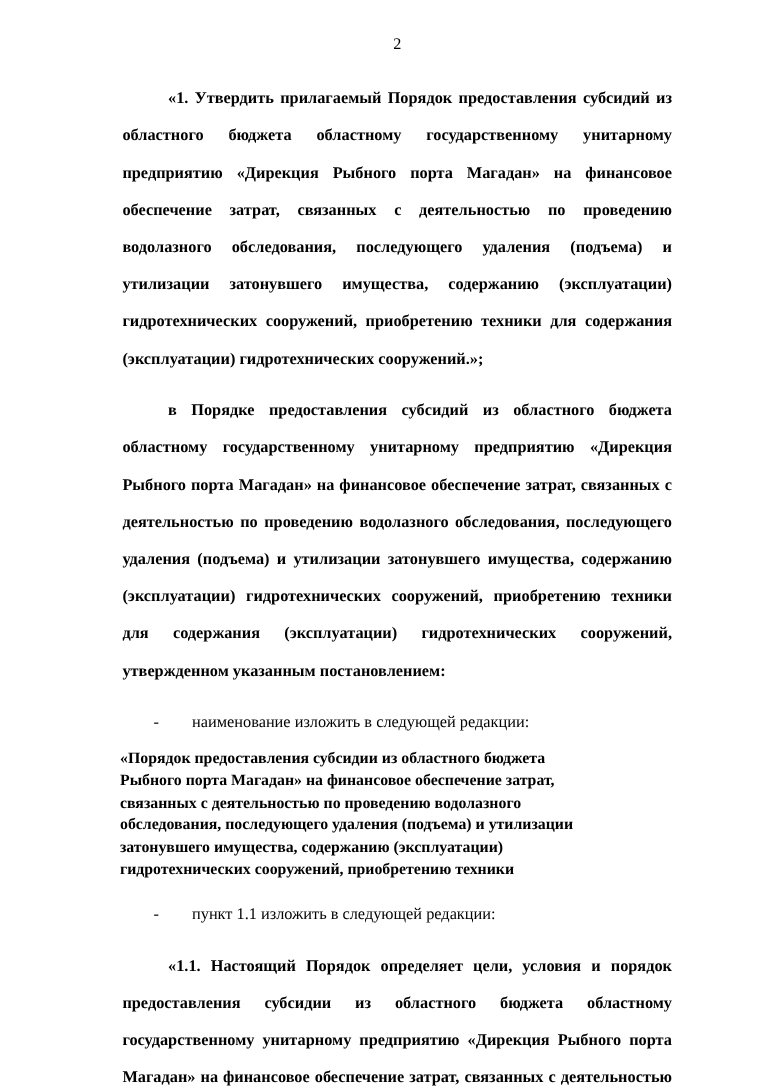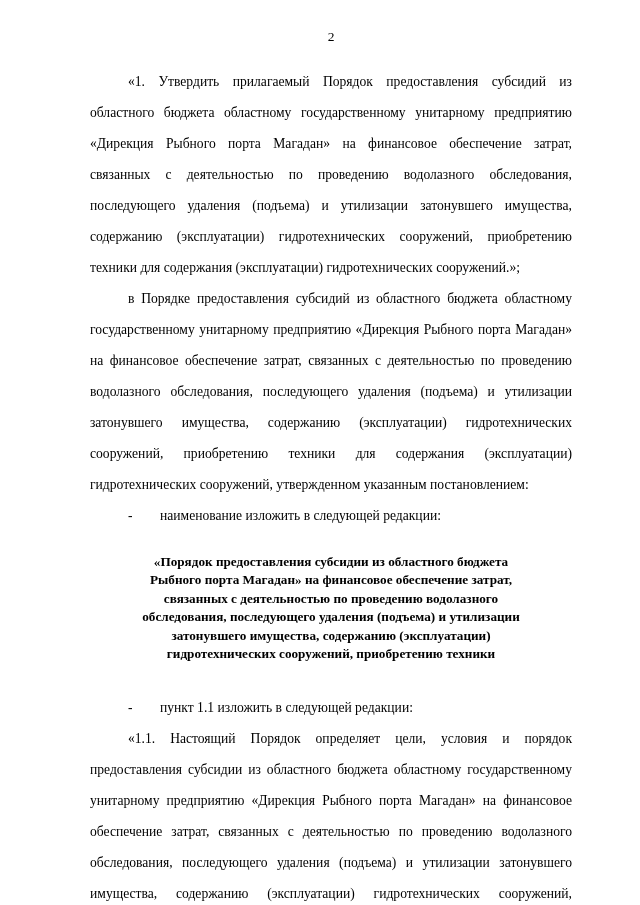--- a/index.html
+++ b/index.html
@@ -25,25 +25,26 @@
     text-align: center;
     font-size: 13.5px;
     margin: 0 0 22px 0;
     line-height: 1;
   }
   .doc-body {
     font-size: 13.6px;
     line-height: 31px;
   }
   p.just {
-    margin: 0;
+    margin: 12px;
     text-align: justify;
     text-align-last: left;
     text-indent: 38px;
     hyphens: none;
+    font-weight: bold;
   }
   p.just.last-justify {
     text-align: justify;
   }
   .dash-item {
     margin: 0;
     text-indent: 0;
     padding-left: 38px;
     position: relative;
     text-align: left;
@@ -51,22 +52,21 @@
   .dash-item .dash {
     position: absolute;
     left: 38px;
     top: 0;
   }
   .dash-item .dash-text {
     display: inline-block;
     padding-left: 32px;
   }
   .centered-bold {
-    margin: 16px;
-    text-align: center;
+    margin: 0;
     font-weight: bold;
     line-height: 18.5px;
     font-size: 13.2px;
     padding: 6px 10px 6px 10px;
   }
   .centered-bold span {
     display: block;
   }
   .gap-sm { height: 6px; }
 </style>

